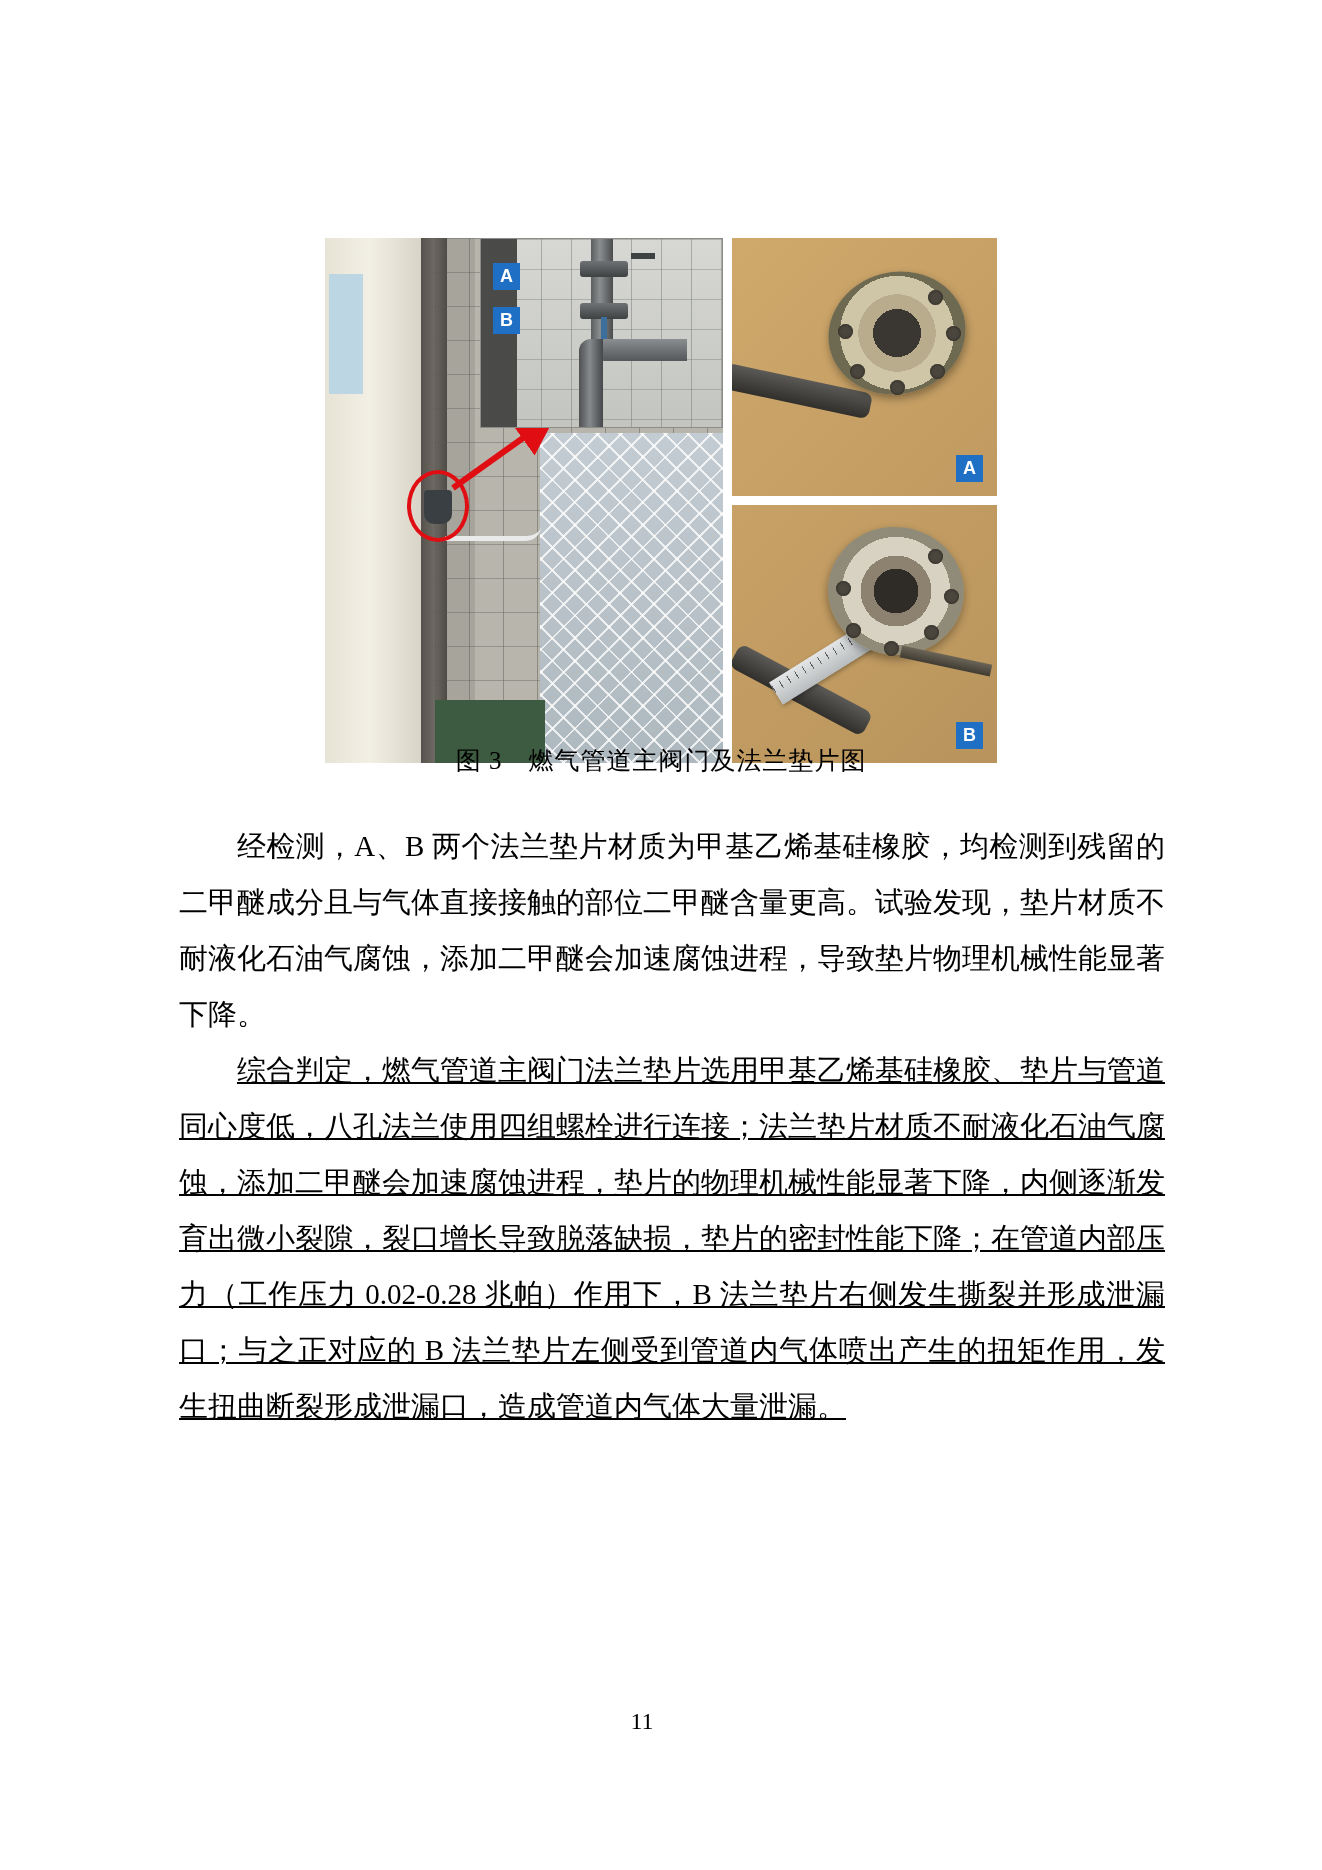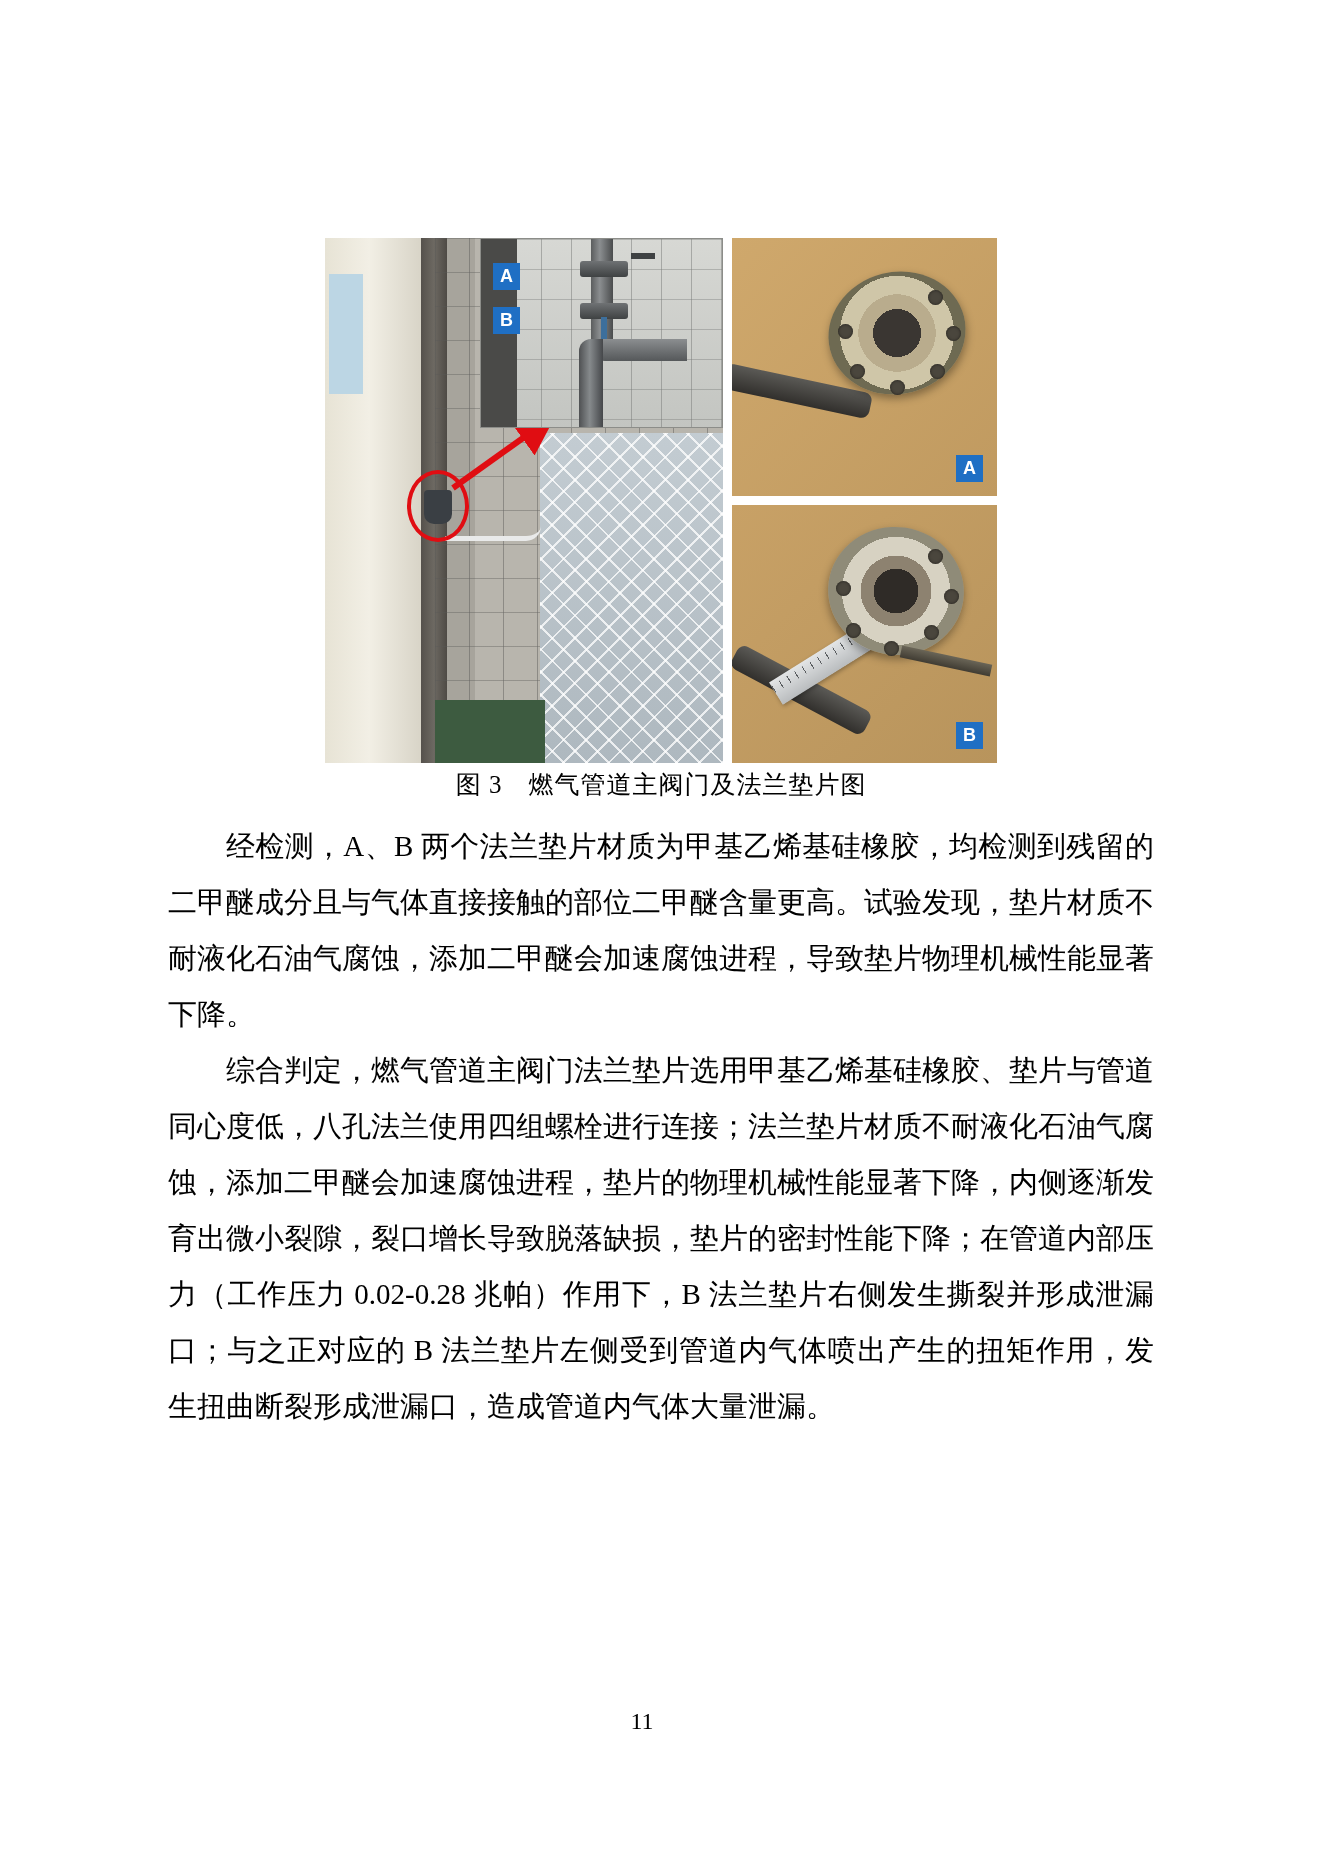--- a/index.html
+++ b/index.html
@@ -248,42 +248,42 @@
   }
   .blade {
     position: absolute;
     left: 168px; top: 150px; width: 92px; height: 12px;
     background: linear-gradient(180deg,#6a6557,#403c33);
     transform: rotate(12deg);
   }
   
   .fig-caption {
     position: absolute;
-    left: 0; top: 768px;
+    left: 0; top: 744px;
     width: 1322px;
     text-align: center;
     font-size: 25px;
     letter-spacing: 1px;
     font-family: "Liberation Serif", serif;
   }
   .body-text {
     position: absolute;
-    left: 168px;
+    left: 179px;
     width: 986px;
     top: 818px;
     font-size: 29px;
     line-height: 56px;
     text-align: justify;
     text-justify: inter-ideograph;
   }
   .para {
     margin: 0 0 0 0;
     text-indent: 58px;
   }
-  .para + .para { margin-top: 0; }
+  .para + .para { margin-top: 0; text-decoration: underline; }
   .page-number {
     position: absolute;
     left: 0; top: 1708px;
     width: 1284px;
     text-align: center;
     font-size: 24px;
   }
 </style>
 </head>
 <body>

